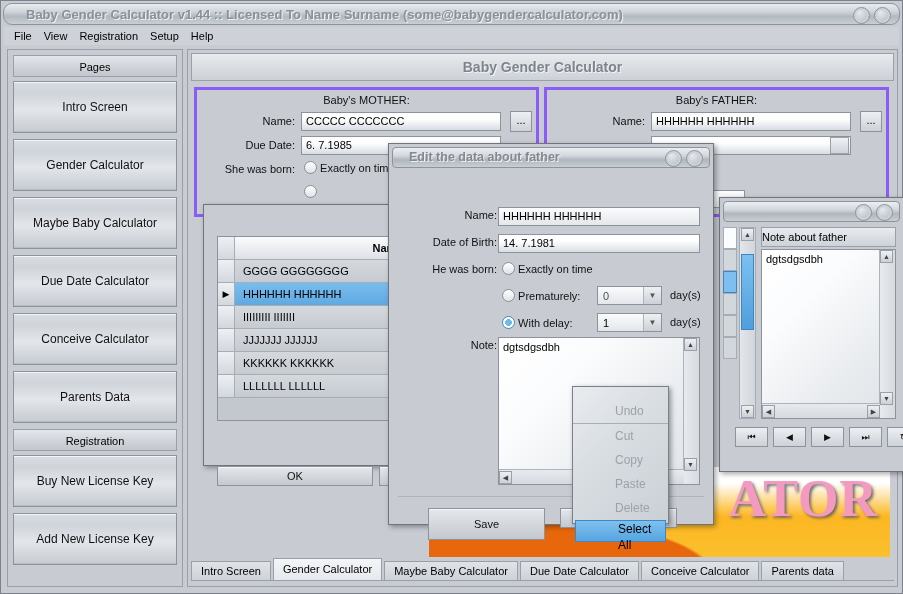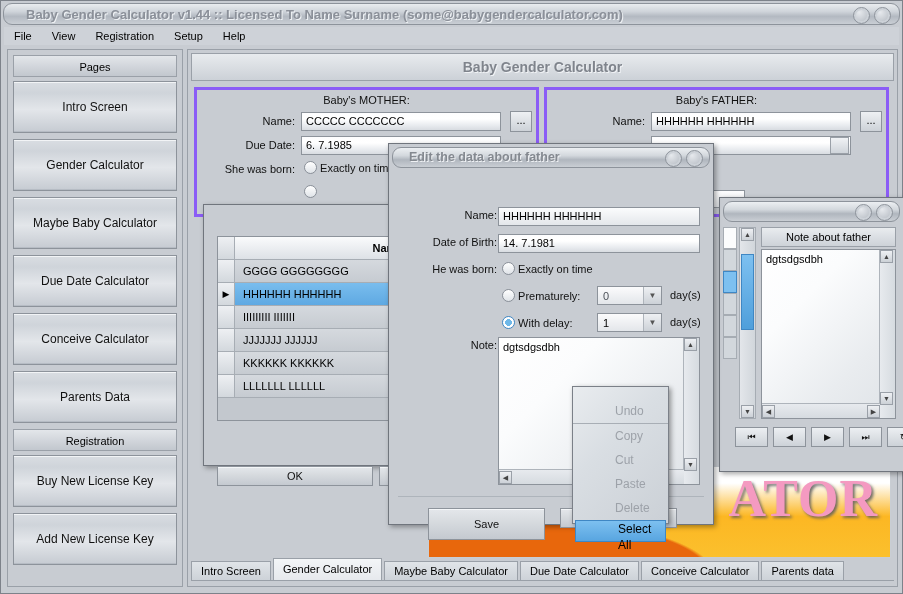--- a/index.html
+++ b/index.html
@@ -31,21 +31,21 @@
   .tb-btns{position:absolute;right:8px;top:3px;display:flex;gap:4px;}
   .tb-circ{
     width:15px;height:15px;border-radius:50%;
     background:radial-gradient(circle at 35% 30%,#e6e9ed,#aeb4bc);
     border:1px solid #8e949c;
     box-shadow:inset 0 0 0 2px #cdd2d8;
   }
   .menubar{
     position:absolute;left:3px;top:26px;right:3px;height:18px;
     background:#ced2d8;
-    display:flex;align-items:center;gap:20px;padding-left:10px;
+    display:flex;align-items:center;gap:12px;padding-left:10px;
     box-sizing:border-box;
   }
   .menubar span{font-size:11px;color:#000;cursor:default;}
 
   
   .sidebar{
     position:absolute;left:6px;top:48px;width:176px;height:538px;
     background:#c8ccd2;border:1px solid #9aa0a8;
     box-sizing:border-box;padding:5px;
   }
@@ -113,21 +113,21 @@
 
   
   .dlg{
     position:absolute;background:#c8ccd2;
     border:1px solid #70757d;box-sizing:border-box;
     box-shadow:2px 2px 5px rgba(0,0,0,.35);
   }
   .dlg-tb{
     position:absolute;left:3px;top:3px;right:3px;height:21px;
     background:linear-gradient(180deg,#eceff2 0%,#d3d8dd 40%,#b0b6be 62%,#c9ced4 100%);
-    border:1px solid #8d939b;border-radius:9px;box-sizing:border-box;
+    border:1px solid #8d939b;border-radius:4px;box-sizing:border-box;
   }
   .dlg-tb .t{
     position:absolute;left:16px;top:2px;font-size:12.5px;font-weight:bold;
     color:#848990;text-shadow:1px 1px 0 #eff1f4;white-space:nowrap;
   }
   .dlg-body{position:absolute;left:3px;top:27px;right:3px;bottom:3px;}
 
   
   .grid{
     position:absolute;box-sizing:border-box;
@@ -375,21 +375,21 @@
   <div class="dlg" style="left:718px;top:196px;width:185px;height:275px;">
     <div class="dlg-tb">
       <div style="position:absolute;right:6px;top:2px;display:flex;gap:4px;">
         <div class="tb-circ"></div>
         <div class="tb-circ"></div>
       </div>
     </div>
     <div class="dlg-body">
       <div style="position:absolute;left:38px;top:2px;width:135px;height:20px;
                   background:linear-gradient(180deg,#e9ecef,#cdd2d8);border:1px solid #9aa0a8;
-                  box-sizing:border-box;text-align:center;line-height:18px;font-size:11px;">Note about father</div>
+                  box-sizing:border-box;text-align:left;line-height:18px;font-size:11px;">Note about father</div>
       <div class="memo" style="left:38px;top:24px;width:135px;height:170px;">
         <span>dgtsdgsdbh</span>
         <div class="sb-v">
           <div class="sb-btn" style="top:0;left:0;">▲</div>
           <div class="sb-btn" style="bottom:13px;left:0;">▼</div>
         </div>
         <div class="sb-h" style="right:15px;">
           <div class="sb-btn" style="left:0;bottom:0;">◀</div>
           <div class="sb-btn" style="right:0;bottom:0;">▶</div>
         </div>
@@ -478,20 +478,20 @@
 
       <div style="position:absolute;left:6px;top:325px;right:6px;height:1px;background:#aeb4bb;"></div>
 
       <div class="btn" style="position:absolute;left:36px;top:337px;width:117px;height:32px;">Save</div>
       <div class="btn" style="position:absolute;left:168px;top:337px;width:117px;height:20px;"></div>
     </div>
   </div>
 
   <div class="ctx" style="left:571px;top:385px;width:97px;height:138px;">
     <div class="ctx-it sep">Undo</div>
+    <div class="ctx-it">Cut</div>
     <div class="ctx-it">Copy</div>
-    <div class="ctx-it">Cut</div>
     <div class="ctx-it">Paste</div>
     <div class="ctx-it">Delete</div>
     <div class="ctx-it hi">Select All</div>
   </div>
 
 </div>
 
 </body></html>

